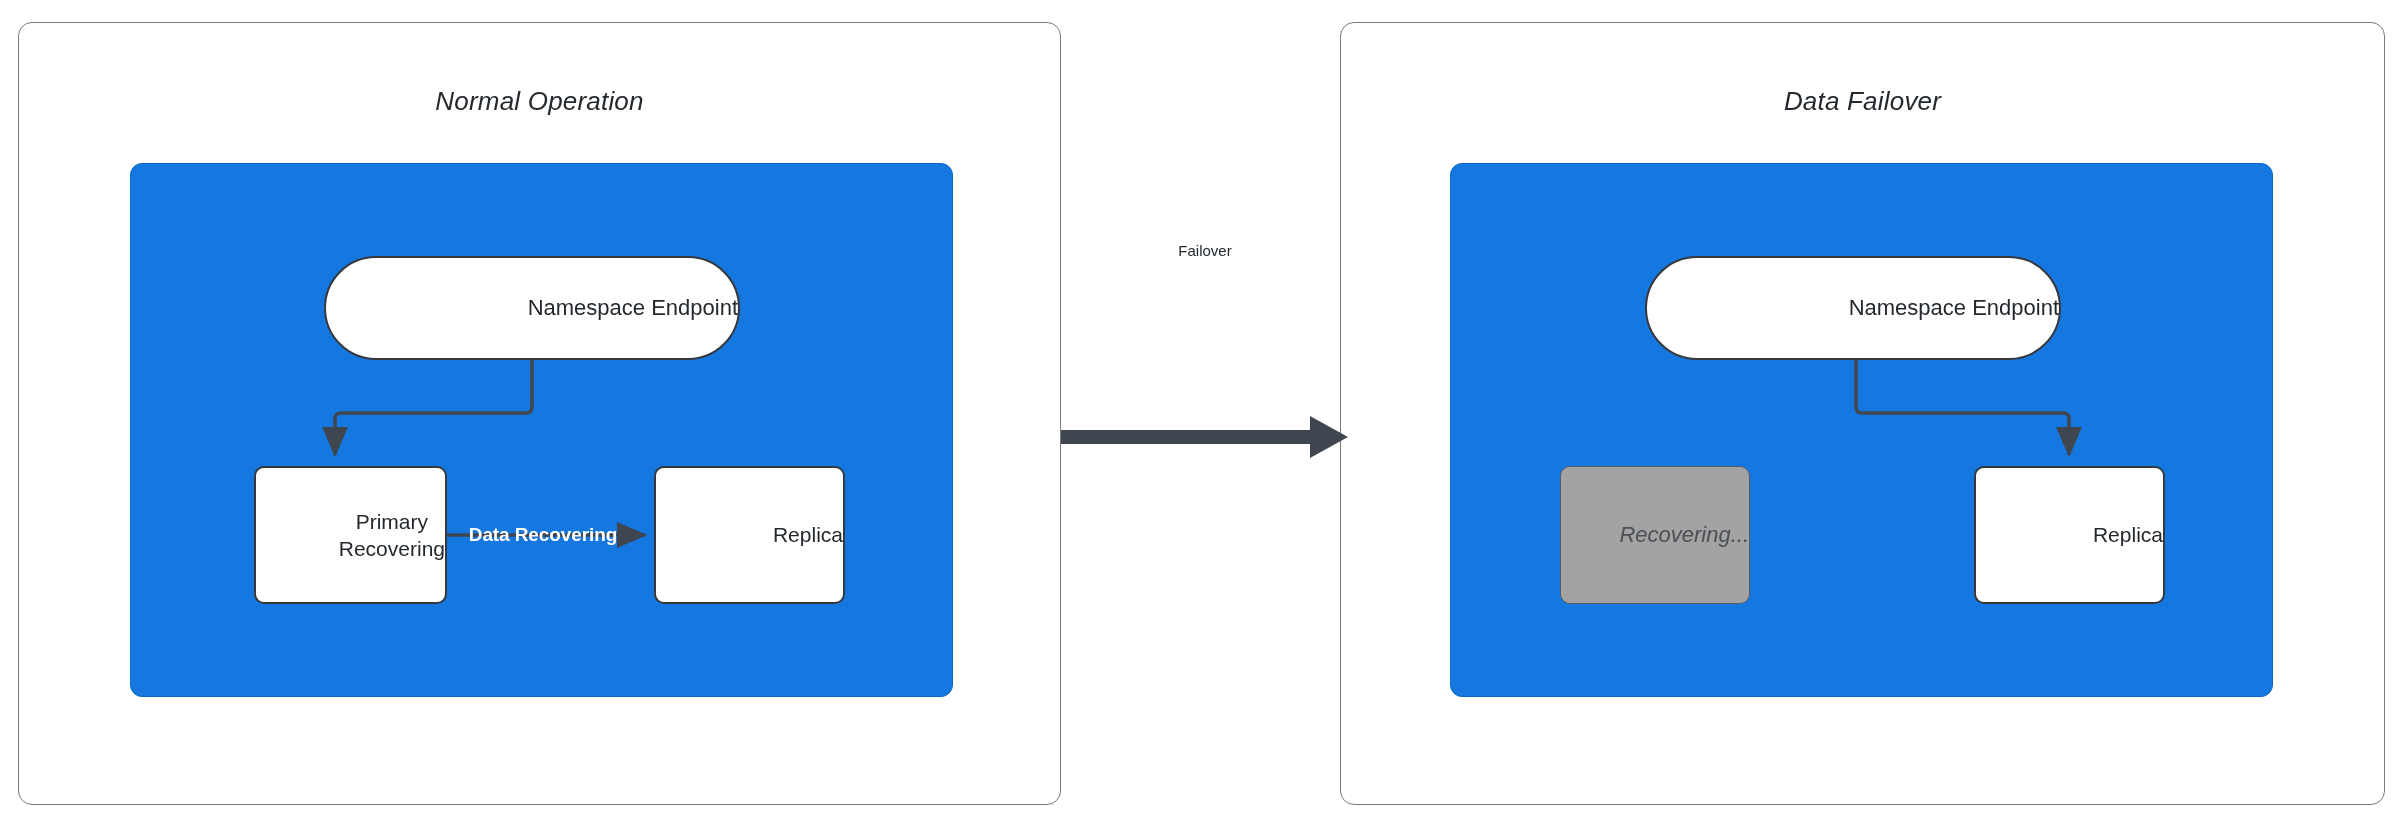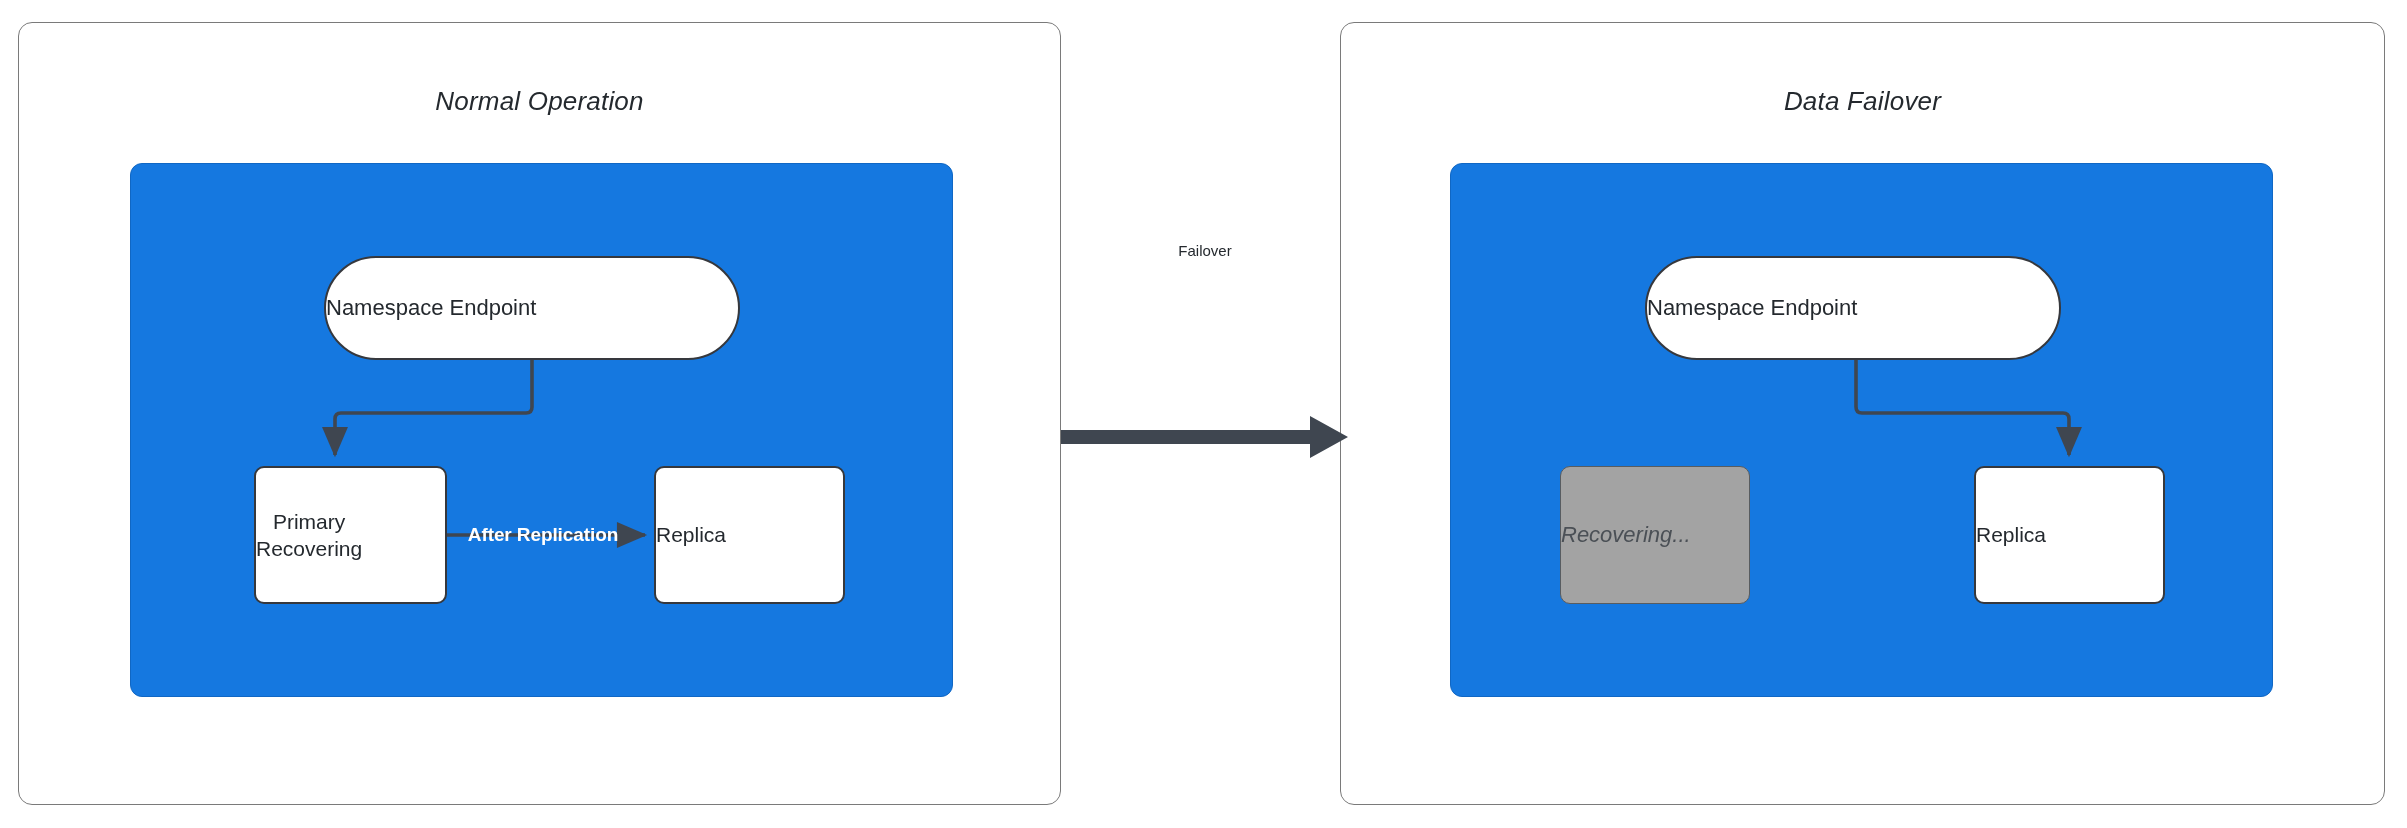--- a/index.html
+++ b/index.html
@@ -54,21 +54,21 @@
   }
   #blue-left  { left: 130px;  top: 163px; width: 823px; height: 534px; }
   #blue-right { left: 1450px; top: 163px; width: 823px; height: 534px; }
 
   
   .node {
     position: absolute;
     box-sizing: border-box;
     display: flex;
     align-items: center;
-    justify-content: flex-start;
+    justify-content: flex-end;
     text-align: center;
     background: #ffffff;
     border: 2px solid #36383d;
     color: #24292e;
     font-size: 21px;
     line-height: 1.3;
     z-index: 4;
   }
   .node.pill {
     border-radius: 80px;
@@ -178,21 +178,21 @@
     <span>
       <span>Primary</span><br>
       <span>Recovering</span>
     </span>
   </div>
 
   <div class="node rect" id="replica-left">
     <span>Replica</span>
   </div>
 
-  <div id="data-replication-label">After Replication</div>
+  <div id="data-replication-label">Data Recovering</div>
 
   <div id="failover-label">Failover</div>
 
   <svg id="failover-arrow-svg" viewBox="0 0 330 80">
     <path d="M21,30 L270,30 L270,16 L308,37 L270,58 L270,44 L21,44 z" fill="#3f4650"></path>
   </svg>
 
   <div class="panel" id="panel-right">
     <div class="panel-title">Data Failover</div>
   </div>

